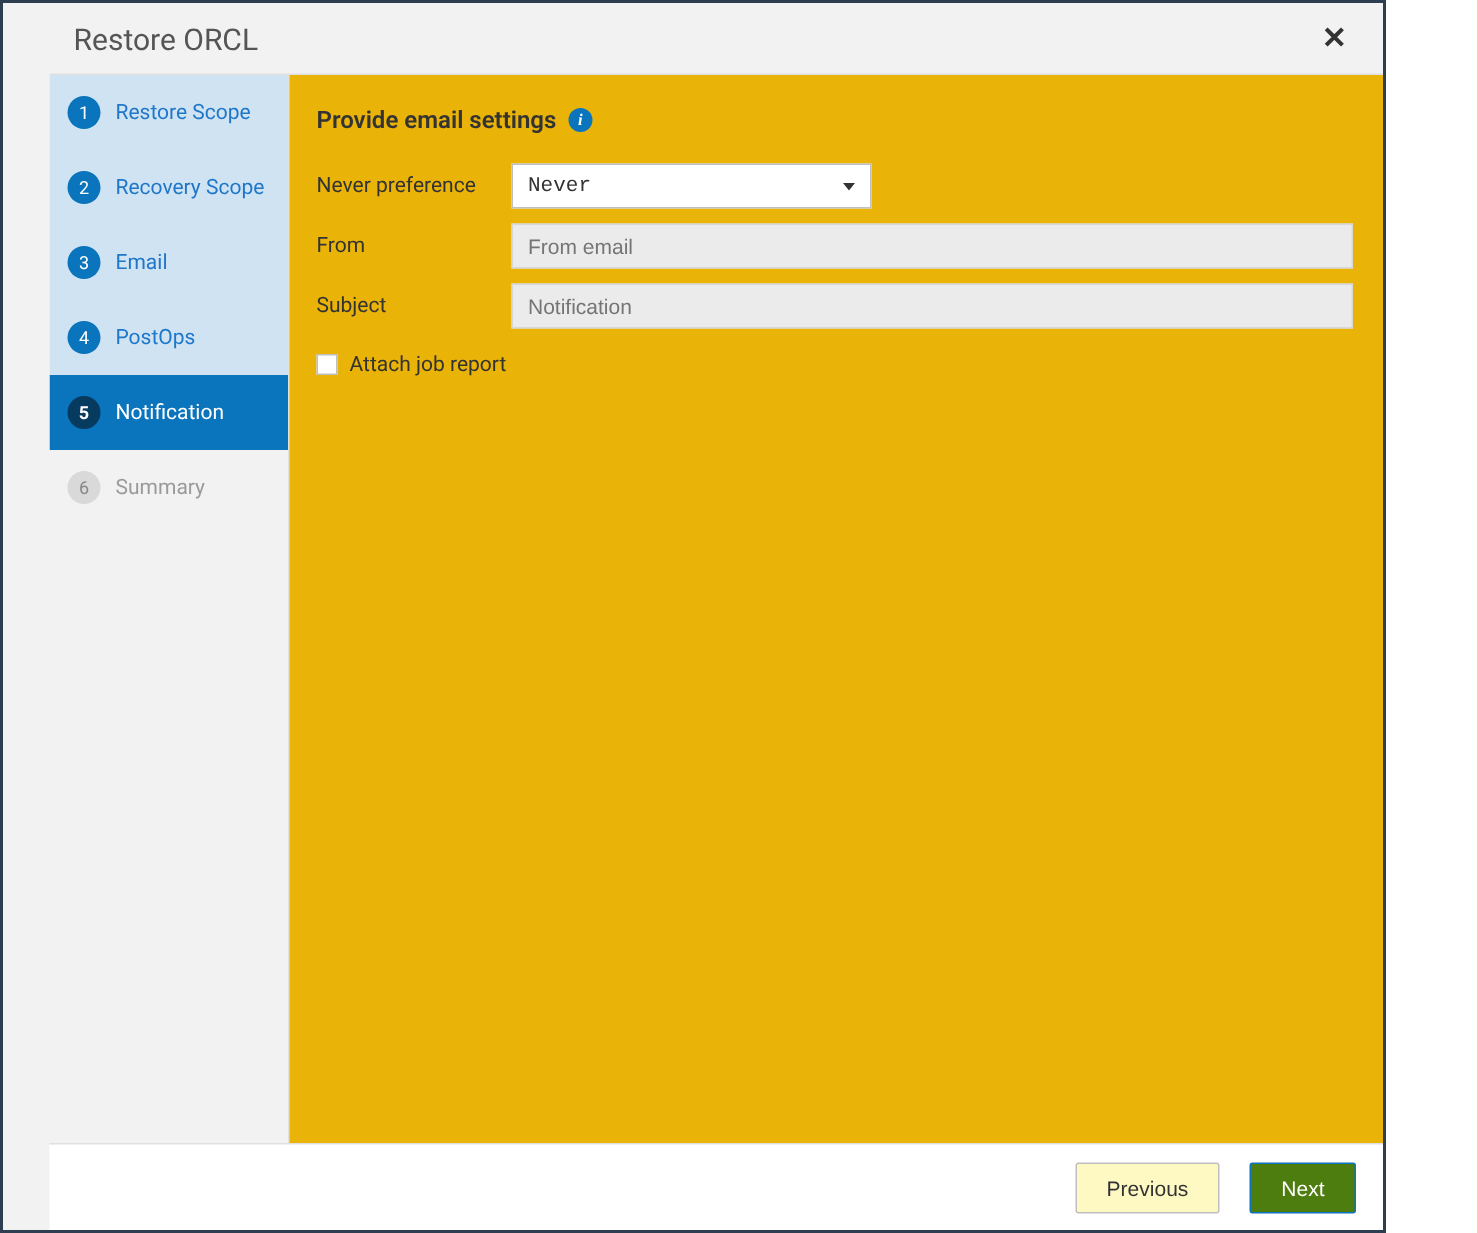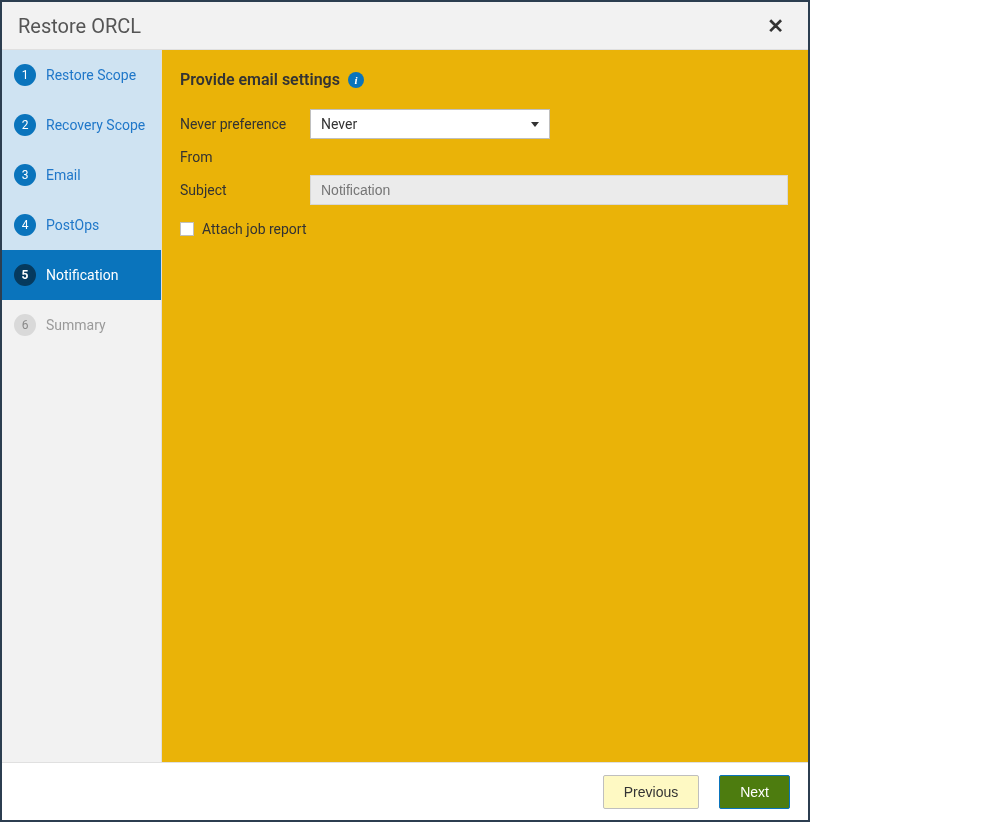--- a/index.html
+++ b/index.html
@@ -4,26 +4,27 @@
   <style>
     * { box-sizing: border-box; margin: 0; padding: 0; }
     body {
       font-family: -apple-system, BlinkMacSystemFont, "Segoe UI", Roboto, "Helvetica Neue", Arial, sans-serif;
       background: #fff;
       width: 985px;
       height: 822px;
       overflow: hidden;
     }
     .modal {
-      width: 810px;
+      width: 924px;
       height: 822px;
       border: 2px solid #2c3e50;
       display: flex;
       flex-direction: column;
       background: #f2f2f2;
+      padding-left: 31px;
     }
     .modal-header {
       height: 48px;
       display: flex;
       align-items: center;
       padding: 0 16px;
       background: #f2f2f2;
       border-bottom: 1px solid #e0e0e0;
     }
     .modal-title {
@@ -124,20 +125,21 @@
       height: 30px;
       border: 1px solid #bfbfbf;
       background: #fff;
       display: flex;
       align-items: center;
       justify-content: space-between;
       padding: 0 10px;
       font-size: 14px;
       color: #333;
       cursor: pointer;
+      font-family: Liberation Mono, monospace;
     }
     .caret-down {
       width: 0; height: 0;
       border-left: 4px solid transparent;
       border-right: 4px solid transparent;
       border-top: 5px solid #333;
     }
     .text-input-disabled {
       width: 100%;
       height: 30px;
@@ -232,20 +234,23 @@
         <div class="form-control-wrap">
           <div class="select-box">
             <span>Never</span>
             <span class="caret-down"></span>
           </div>
         </div>
       </div>
 
       <div class="form-row">
         <div class="form-label">From</div>
+        <div class="form-control-wrap">
+          <input class="text-input-disabled" disabled="" placeholder="From email" style="">
+        </div>
       </div>
 
 
       <div class="form-row">
         <div class="form-label">Subject</div>
         <div class="form-control-wrap">
           <input class="text-input-disabled" disabled="" placeholder="Notification" style="">
         </div>
       </div>
 

